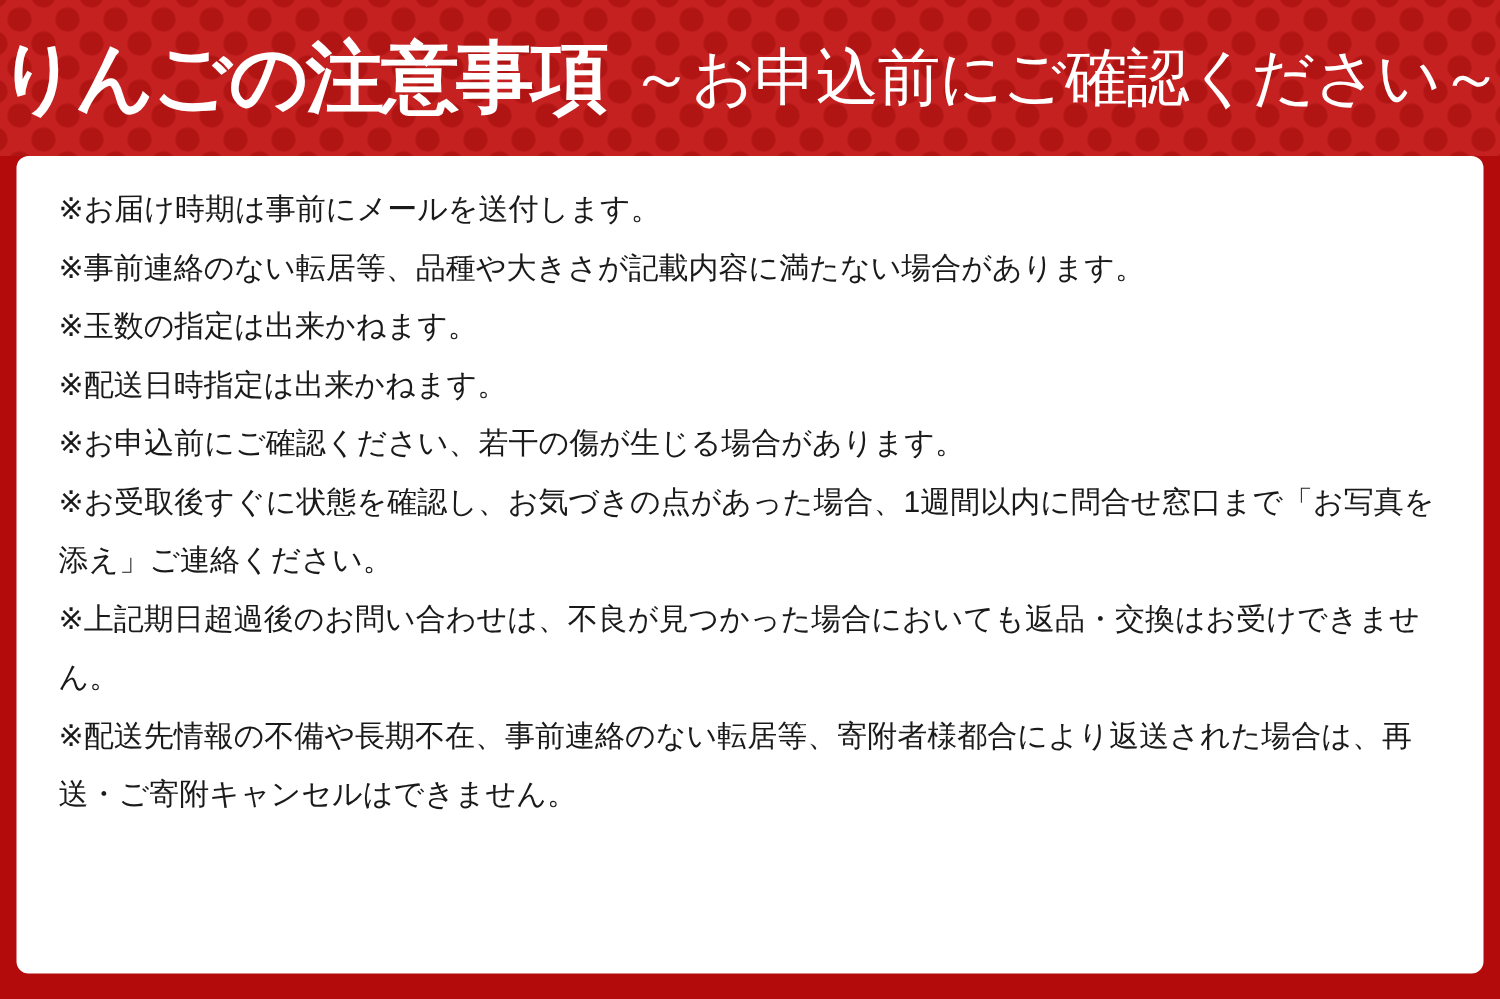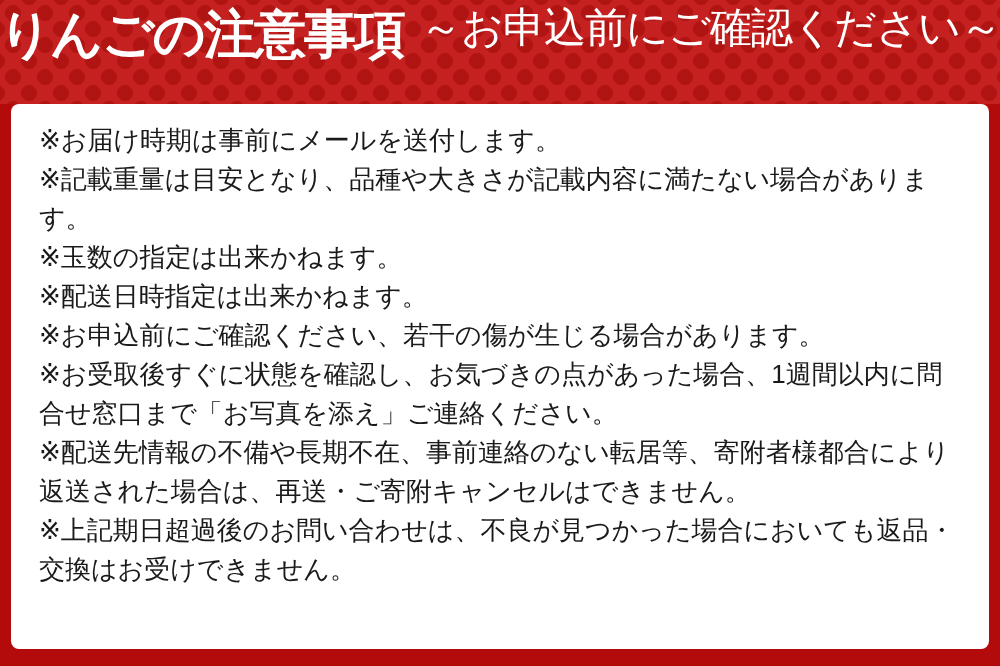--- a/index.html
+++ b/index.html
@@ -19,20 +19,21 @@
     position: absolute;
     top: 0; left: 0; right: 0;
     height: 104px;
     background-color: var(--header-bg, #c42120);
     background-image:
       radial-gradient(circle, var(--header-dot, #b01513) 7.5px, rgba(0,0,0,0) 8.5px),
       radial-gradient(circle, var(--header-dot, #b01513) 7.5px, rgba(0,0,0,0) 8.5px);
     background-size: 32px 32px, 32px 32px;
     background-position: -3px -3px, 13px 13px;
     display: flex;
+    align-items: center;
     justify-content: center;
     gap: 16px;
     white-space: nowrap;
   }
   .title-main {
     font-size: 52px;
     font-weight: bold;
     letter-spacing: -2px;
     color: var(--title-text, #ffffff);
   }
@@ -50,42 +51,42 @@
     bottom: 17px;
     box-sizing: border-box;
     background: var(--box-bg, #ffffff);
     border-radius: 8px;
     padding: 17px 28px 10px 28px;
   }
   .notes {
     list-style: none;
     margin: 0;
     padding: 0;
-    font-size: 26px;
+    font-size: 20px;
     line-height: 39px;
     color: var(--body-text, #1a1a1a);
   }
   .notes li {
     margin: 0;
     padding: 0;
   }
 </style>
 </head>
 <body>
 
 <div class="canvas">
   <div class="header">
     <span class="title-main">りんごの注意事項</span>
     <span class="title-sub">～お申込前にご確認ください～</span>
   </div>
   <div class="note-box">
     <ul class="notes">
       <li>※お届け時期は事前にメールを送付します。</li>
-      <li>※記載重量は目安となり、品種や大きさが記載内容に満たない場合があります。</li>
+      <li>※事前連絡のない転居等、品種や大きさが記載内容に満たない場合があります。</li>
       <li>※玉数の指定は出来かねます。</li>
       <li>※配送日時指定は出来かねます。</li>
       <li>※お申込前にご確認ください、若干の傷が生じる場合があります。</li>
       <li>※お受取後すぐに状態を確認し、お気づきの点があった場合、1週間以内に問合せ窓口まで「お写真を添え」ご連絡ください。</li>
+      <li>※上記期日超過後のお問い合わせは、不良が見つかった場合においても返品・交換はお受けできません。</li>
       <li>※配送先情報の不備や長期不在、事前連絡のない転居等、寄附者様都合により返送された場合は、再送・ご寄附キャンセルはできません。</li>
-      <li>※上記期日超過後のお問い合わせは、不良が見つかった場合においても返品・交換はお受けできません。</li>
     </ul>
   </div>
 </div>
 
 </body></html>

